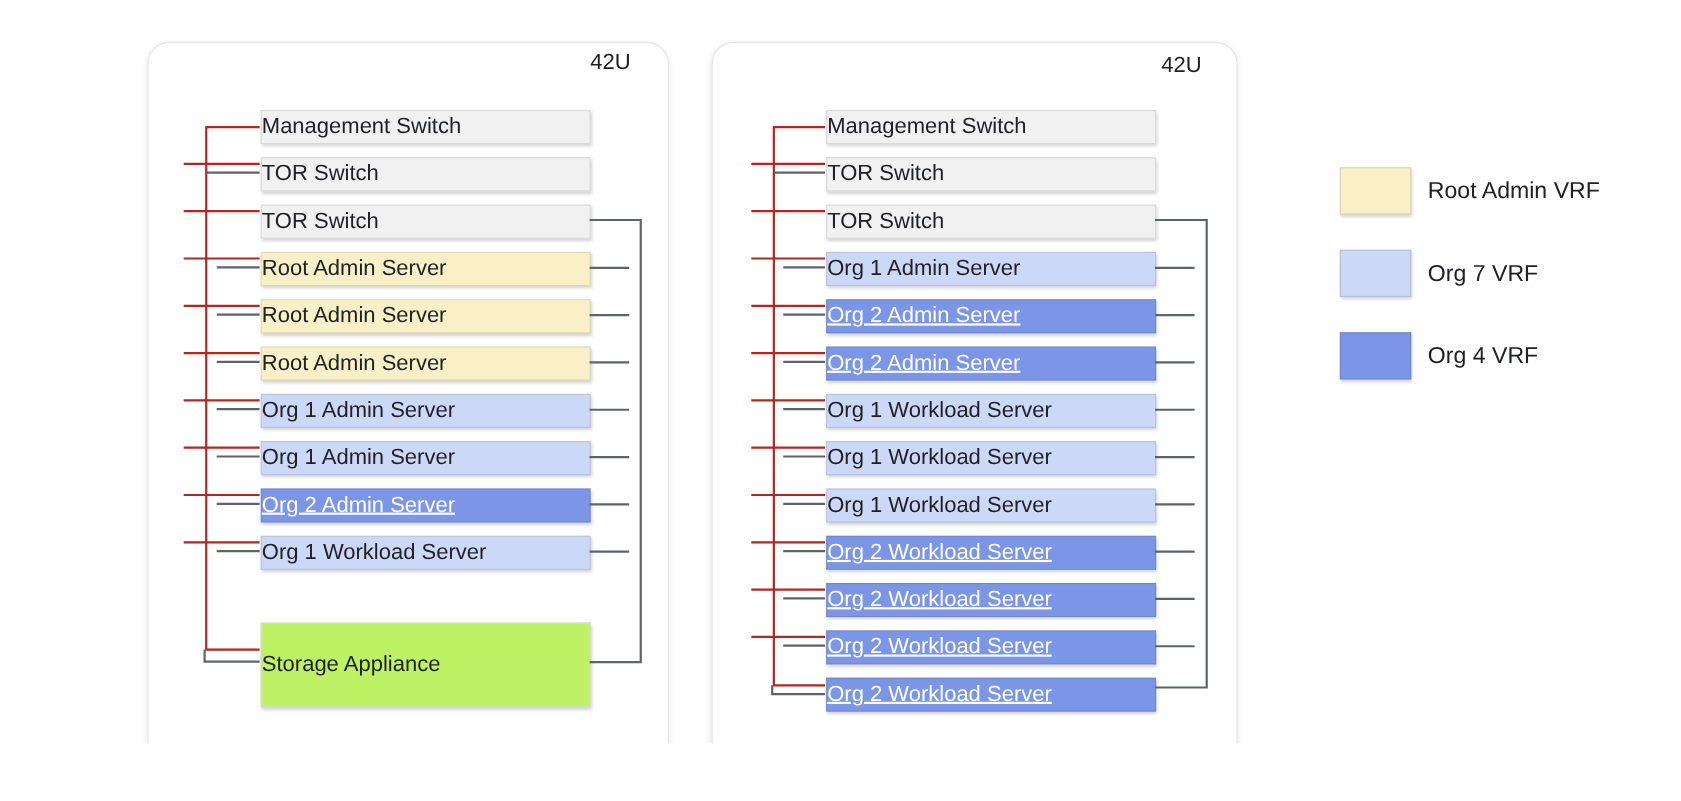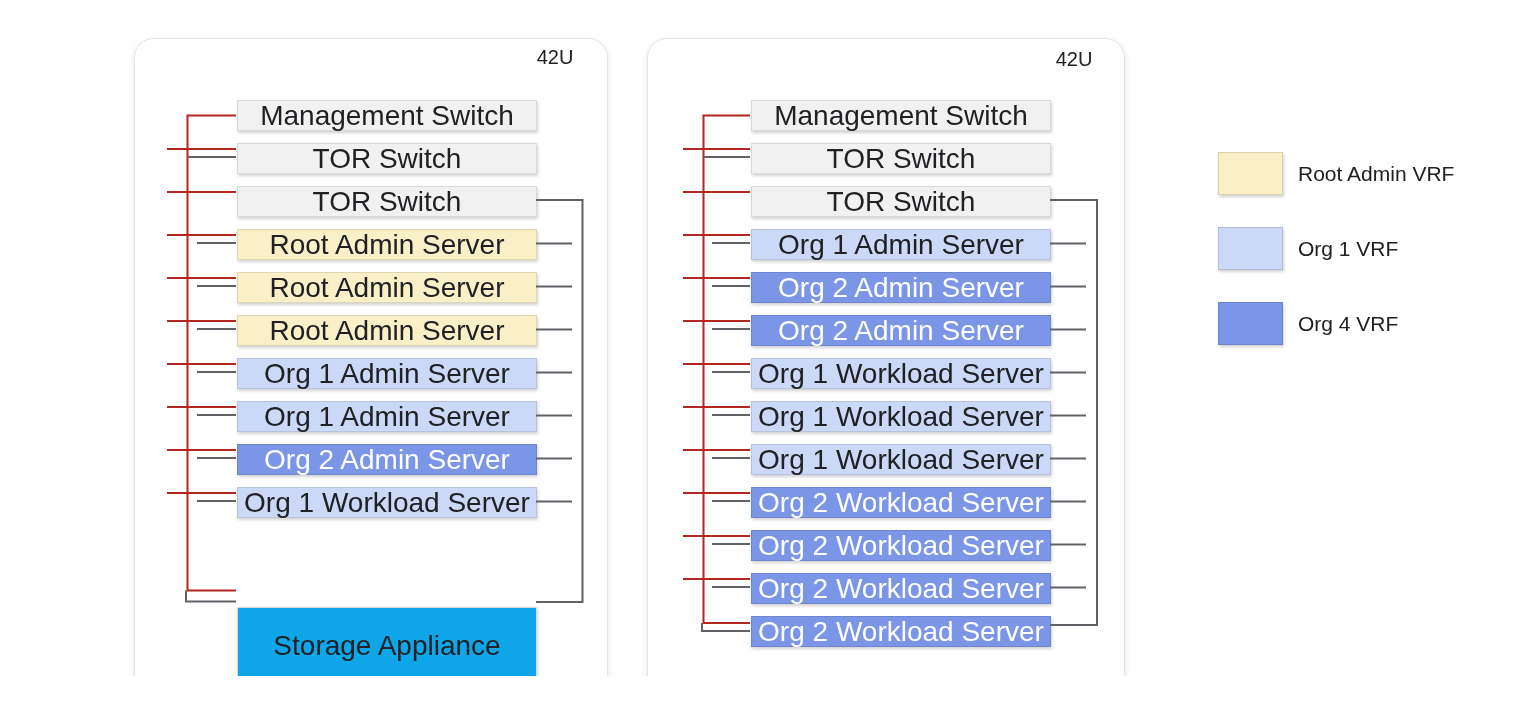--- a/index.html
+++ b/index.html
@@ -11,23 +11,23 @@
     position:absolute;background:#ffffff;border:1px solid #e4e4e4;border-radius:20px;
     box-shadow:0 2px 6px rgba(0,0,0,0.10);box-sizing:border-box;
   }
   .rack-capacity{
     position:absolute;width:80px;height:22px;line-height:22px;text-align:center;
     font-size:20px;color:#202124;
   }
   .unit{
     position:absolute;box-sizing:border-box;border:1px solid rgba(0,0,0,0.10);
     box-shadow:1px 2px 3px rgba(0,0,0,0.18);
-    text-align:center;font-size:28px;color:#202124;white-space:nowrap;
+    font-size:20px;color:#202124;white-space:nowrap;
   }
-  .unit.white-text{color:#ffffff;}
+  .unit.white-text{color:#ffffff;text-decoration:underline;}
   .links{position:absolute;left:0;top:0;pointer-events:none;}
   .legend{position:absolute;left:0;top:0;width:100%;height:100%;pointer-events:none;padding-left:10px;}
   .legend-swatch{
     position:absolute;width:65px;height:43px;box-sizing:border-box;
     border:1px solid rgba(0,0,0,0.12);box-shadow:1px 2px 3px rgba(0,0,0,0.18);
   }
   .legend-label{
     position:absolute;left:1298px;height:43px;line-height:43px;
     font-size:21px;color:#202124;white-space:nowrap;
   }
@@ -42,21 +42,21 @@
       <div class="unit" style="left: 102px; top: 61px; width: 300px; height: 31px; line-height: 29px; background: rgb(241, 241, 241); border-color: rgb(217, 217, 217);">Management Switch</div>
       <div class="unit" style="left: 102px; top: 104px; width: 300px; height: 31px; line-height: 29px; background: rgb(241, 241, 241); border-color: rgb(217, 217, 217);">TOR Switch</div>
       <div class="unit" style="left: 102px; top: 147px; width: 300px; height: 31px; line-height: 29px; background: rgb(241, 241, 241); border-color: rgb(217, 217, 217);">TOR Switch</div>
       <div class="unit" style="left: 102px; top: 190px; width: 300px; height: 31px; line-height: 29px; background: rgb(249, 240, 200);">Root Admin Server</div>
       <div class="unit" style="left: 102px; top: 233px; width: 300px; height: 31px; line-height: 29px; background: rgb(249, 240, 200);">Root Admin Server</div>
       <div class="unit" style="left: 102px; top: 276px; width: 300px; height: 31px; line-height: 29px; background: rgb(249, 240, 200);">Root Admin Server</div>
       <div class="unit" style="left: 102px; top: 319px; width: 300px; height: 31px; line-height: 29px; background: rgb(204, 216, 247);">Org 1 Admin Server</div>
       <div class="unit" style="left: 102px; top: 362px; width: 300px; height: 31px; line-height: 29px; background: rgb(204, 216, 247);">Org 1 Admin Server</div>
       <div class="unit white-text" style="left: 102px; top: 405px; width: 300px; height: 31px; line-height: 29px; background: rgb(123, 150, 231);">Org 2 Admin Server</div>
       <div class="unit" style="left: 102px; top: 448px; width: 300px; height: 31px; line-height: 29px; background: rgb(204, 216, 247);">Org 1 Workload Server</div>
-      <div class="unit" style="left: 102px; top: 527px; width: 300px; height: 77px; line-height: 75px; background: #0ea5e9; border-color: rgb(217, 217, 217); margin-top: 41px;">Storage Appliance</div>
+      <div class="unit" style="left: 102px; top: 527px; width: 300px; height: 77px; line-height: 75px; background: #bef264; border-color: rgb(217, 217, 217);">Storage Appliance</div>
     </div>
   <div class="rack" style="left: 647px; top: 38px; width: 478px; height: 670px;">
       <div class="rack-capacity" style="left: 386px; top: 9px;">42U</div>
       <div class="unit" style="left: 103px; top: 61px; width: 300px; height: 31px; line-height: 29px; background: rgb(241, 241, 241); border-color: rgb(217, 217, 217);">Management Switch</div>
       <div class="unit" style="left: 103px; top: 104px; width: 300px; height: 31px; line-height: 29px; background: rgb(241, 241, 241); border-color: rgb(217, 217, 217);">TOR Switch</div>
       <div class="unit" style="left: 103px; top: 147px; width: 300px; height: 31px; line-height: 29px; background: rgb(241, 241, 241); border-color: rgb(217, 217, 217);">TOR Switch</div>
       <div class="unit" style="left: 103px; top: 190px; width: 300px; height: 31px; line-height: 29px; background: rgb(204, 216, 247);">Org 1 Admin Server</div>
       <div class="unit white-text" style="left: 103px; top: 233px; width: 300px; height: 31px; line-height: 29px; background: rgb(123, 150, 231);">Org 2 Admin Server</div>
       <div class="unit white-text" style="left: 103px; top: 276px; width: 300px; height: 31px; line-height: 29px; background: rgb(123, 150, 231);">Org 2 Admin Server</div>
       <div class="unit" style="left: 103px; top: 319px; width: 300px; height: 31px; line-height: 29px; background: rgb(204, 216, 247);">Org 1 Workload Server</div>
@@ -129,19 +129,19 @@
       <path d="M1050,501.5H1086" stroke="#5F6368" stroke-width="2" fill="none"></path>
       <path d="M1050,544.5H1086" stroke="#5F6368" stroke-width="2" fill="none"></path>
       <path d="M1050,587.5H1086" stroke="#5F6368" stroke-width="2" fill="none"></path>
     </svg>
 
   <div class="legend">
     <div class="legend-swatch" style="left: 1218px; top: 152px; background: rgb(249, 240, 200);"></div>
     <div class="legend-label" style="top:152px">Root Admin VRF</div>
 
     <div class="legend-swatch" style="left: 1218px; top: 227px; background: rgb(204, 216, 247);"></div>
-    <div class="legend-label" style="top:227px">Org 1 VRF</div>
+    <div class="legend-label" style="top:227px">Org 7 VRF</div>
 
     <div class="legend-swatch" style="left: 1218px; top: 302px; background: rgb(123, 150, 231);"></div>
     <div class="legend-label" style="top:302px">Org 4 VRF</div>
   </div>
 
 </div>
 
 </body></html>

